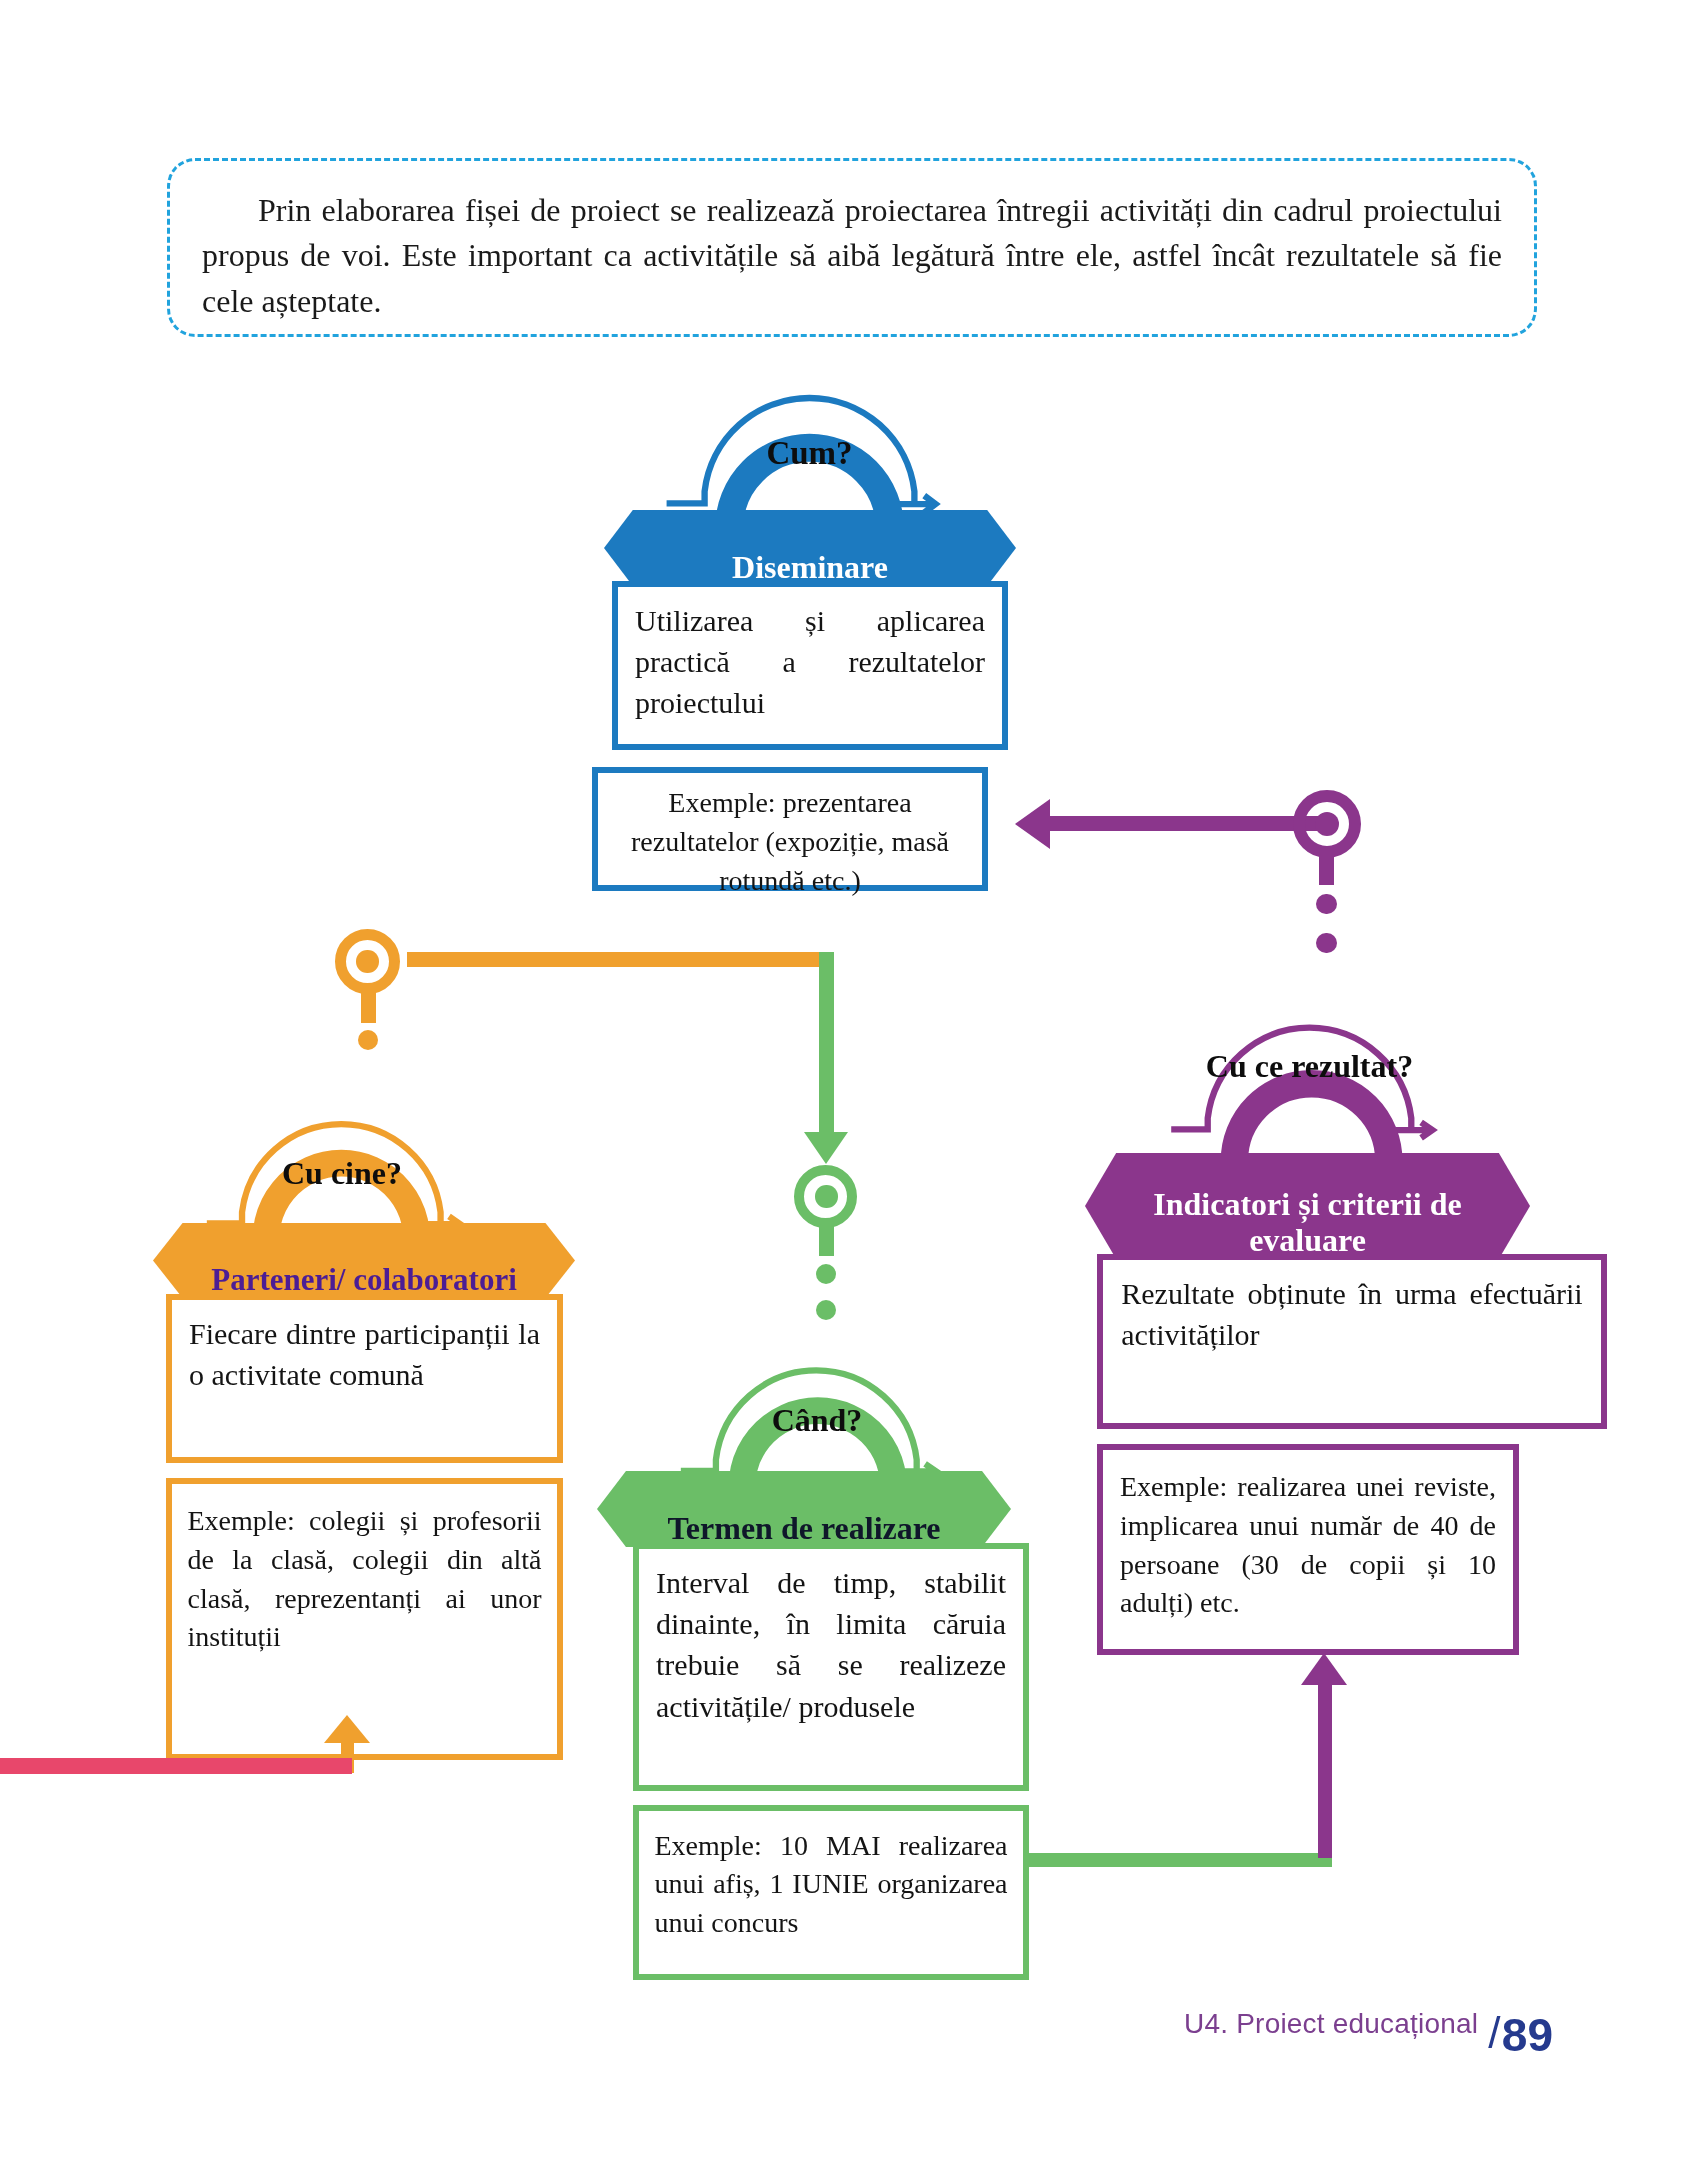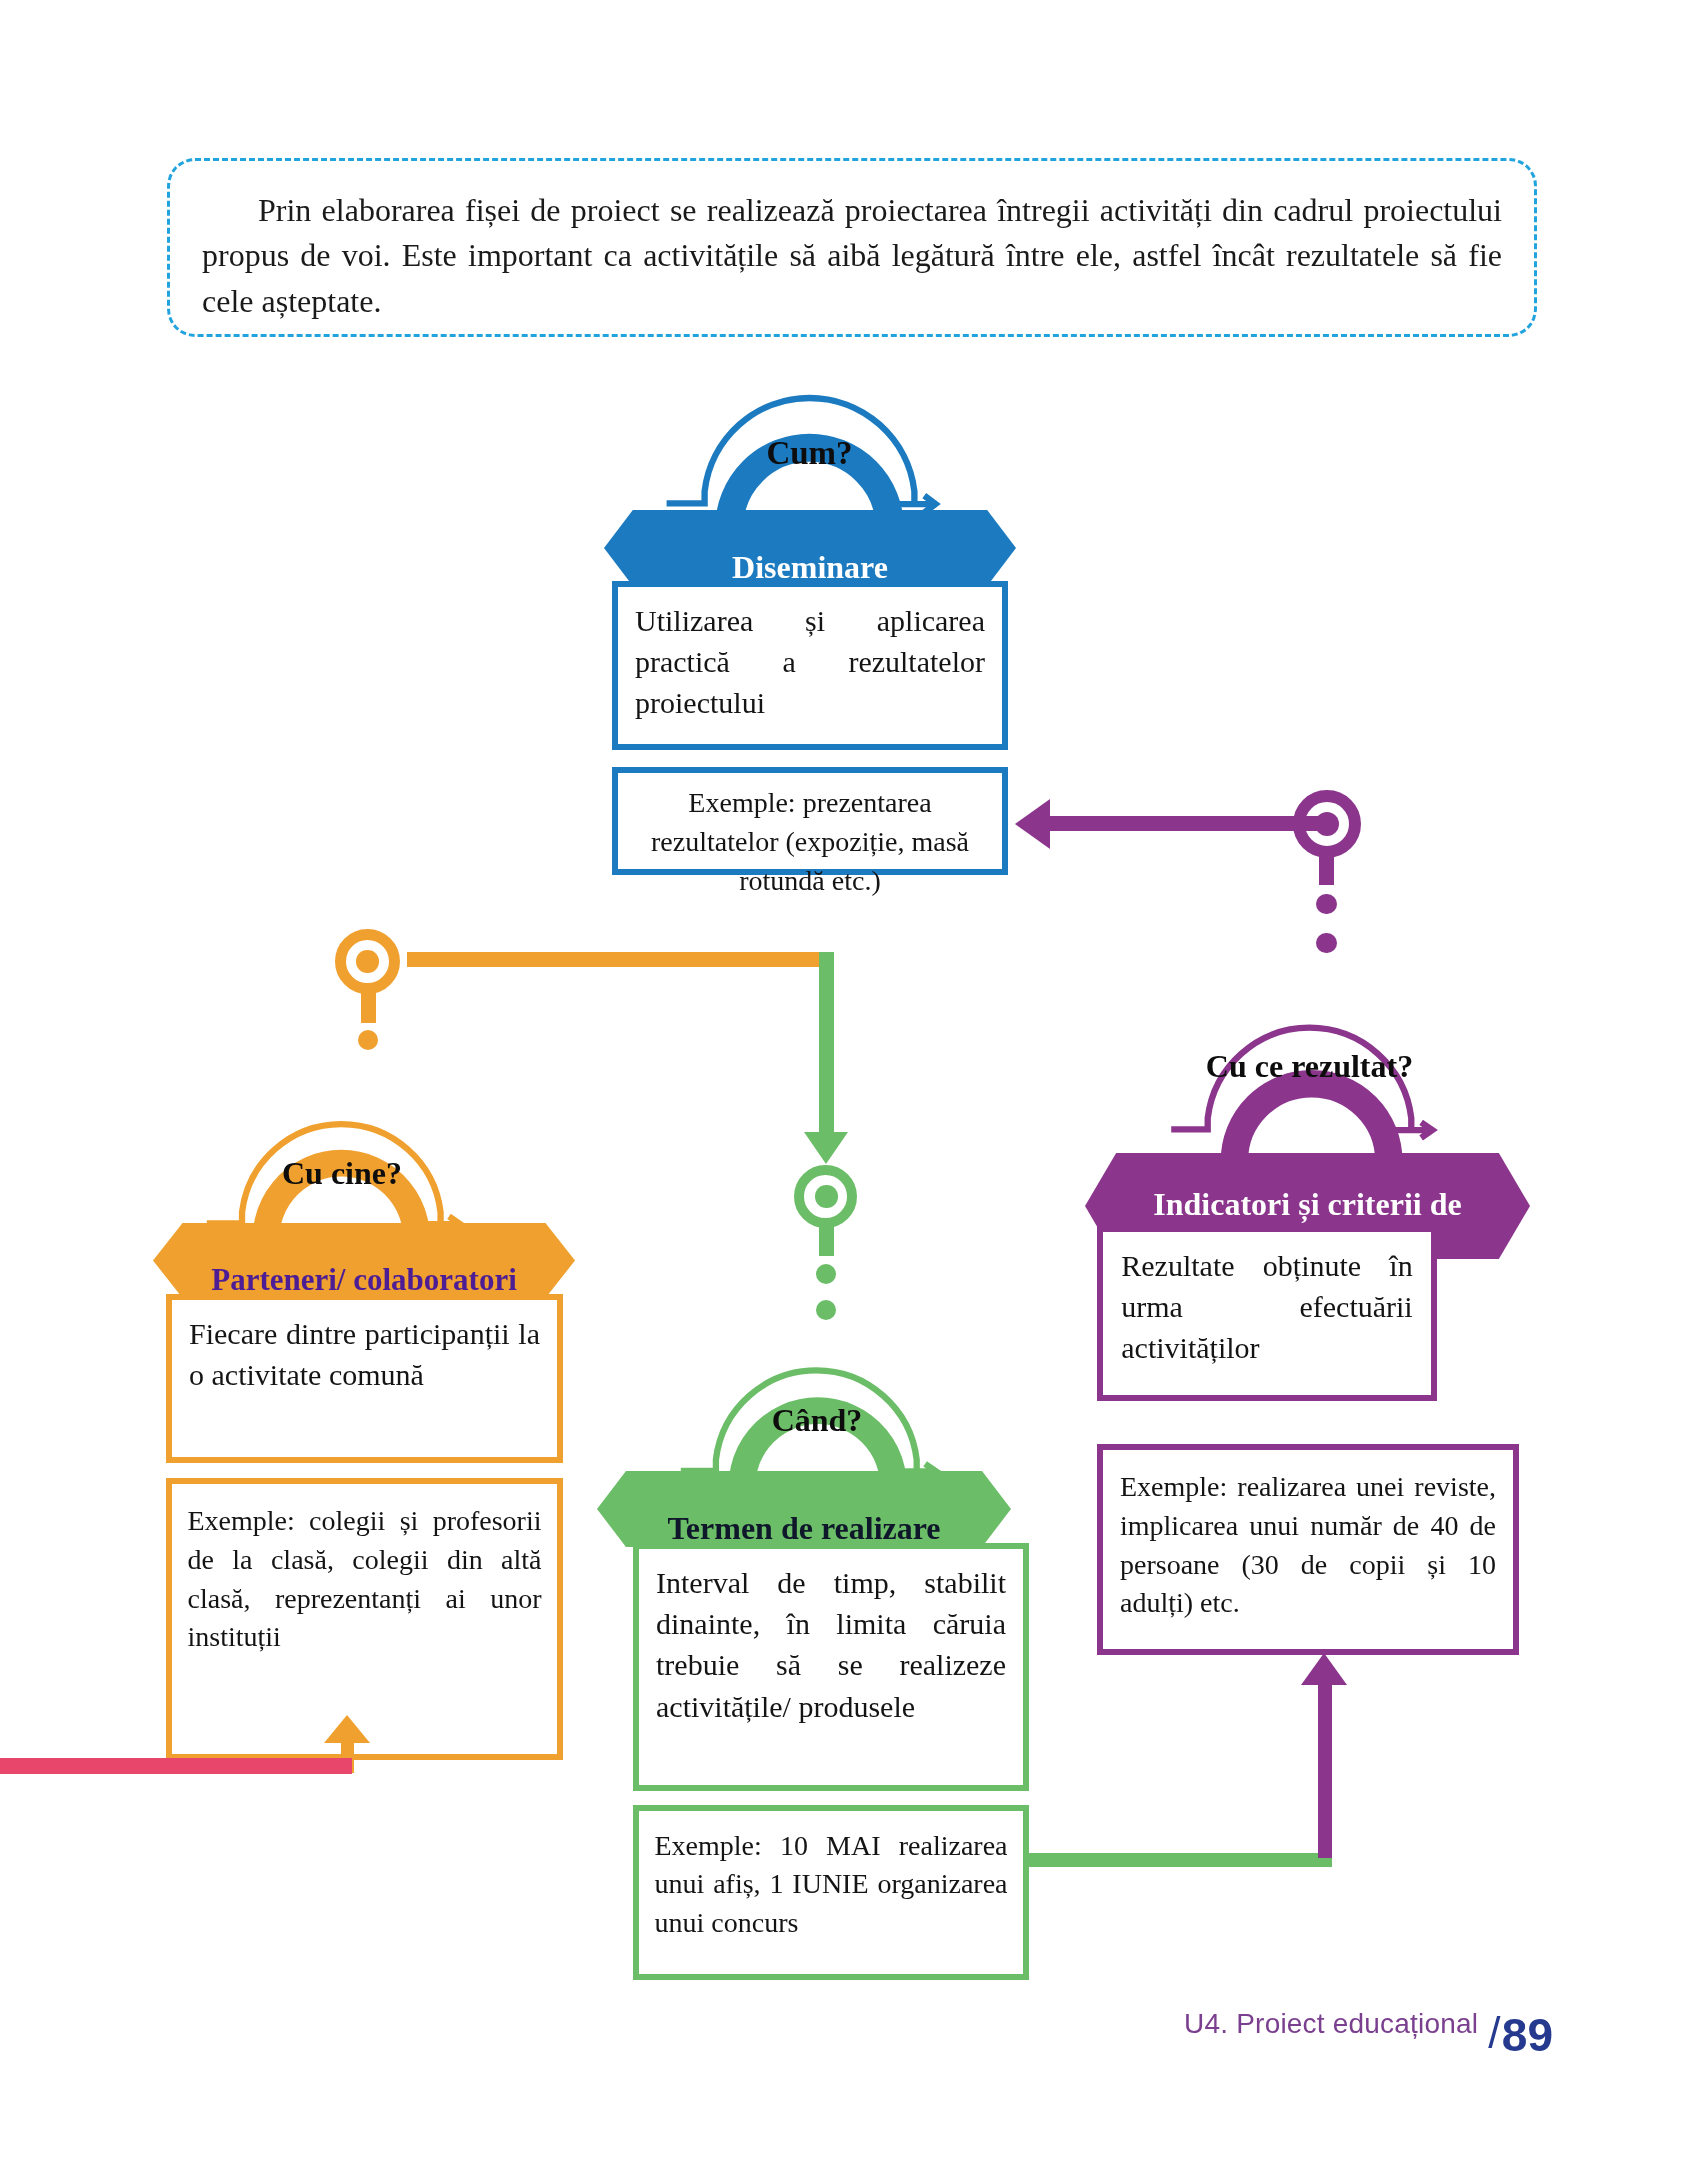--- a/index.html
+++ b/index.html
@@ -160,21 +160,21 @@
     </div>
 
     <div class="banner hexclip" style="left:604px; top:510px; width:412px; height:76px; background:#1C7AC0; color:#ffffff; font-size:32px;">
       <span>Diseminare</span>
     </div>
 
     <div class="bodybox" style="left:612px; top:581px; width:396px; height:169px; border:6.3px solid #1C7AC0; padding:12.7px 17px 0 17px;">
       <div class="txt">Utilizarea și aplicarea practică a rezultatelor proiectului</div>
     </div>
 
-    <div class="exbox" style="left:612px; top:767px; width:396px; height:108px; border:6.3px solid #1C7AC0; padding:11.3px 15.5px 0 15.5px;">
+    <div class="exbox" style="left:592px; top:767px; width:396px; height:124px; border:6.3px solid #1C7AC0; padding:11.3px 15.5px 0 15.5px;">
       <div class="txt center">Exemple: prezentarea rezultatelor (expoziție, masă rotundă etc.)</div>
     </div>
   </div>
 
   <div class="node">
 
     <div class="conn-node" style="left:331px; top:929px; width:77px; height:134px;">
       <div class="ring" style="left:4.2px; top:0px; width:65px; height:65px; border:11.3px solid #F0A02E;"></div>
       <div class="dot" style="left:25px; top:21px; width:22.5px; height:22.5px; background:#F0A02E;"></div>
       <div class="vline" style="left:30px; top:62px; width:15px; height:32px; background:#F0A02E;"></div>
@@ -266,21 +266,21 @@
         <path d="M 338 211 L 384 211 M 374 200 L 390 211 L 374 222" fill="none" stroke="#8B368C" stroke-width="9"></path>
         <path d="M 108 255 A 110 110 0 1 1 328 255" fill="none" stroke="#8B368C" stroke-width="39"></path>
       </svg>
       <div class="qlabel" style="top:67px; font-size:32px; width:303px;">Cu ce rezultat?</div>
     </div>
 
     <div class="banner hexclip" style="left:1085px; top:1153px; width:445px; height:106px; background:#8B368C; color:#ffffff; font-size:32px; padding:0 42px;">
       <span>Indicatori și criterii de evaluare</span>
     </div>
 
-    <div class="bodybox" style="left:1097px; top:1226px; width:340px; height:175px; border:6.3px solid #8B368C; padding:12.7px 18.3px 0 18.3px;">
+    <div class="bodybox" style="left:1097px; top:1254px; width:510px; height:175px; border:6.3px solid #8B368C; padding:12.7px 18.3px 0 18.3px;">
       <div class="txt">Rezultate obținute în urma efectuării activităților</div>
     </div>
 
     <div class="exbox" style="left:1097px; top:1444px; width:422px; height:211px; border:6.3px solid #8B368C; padding:18.3px 17px 0 17px;">
       <div class="txt">Exemple: realizarea unei reviste, implicarea unui număr de 40 de persoane (30 de copii și 10 adulți) etc.</div>
     </div>
 
     <div class="vline" style="left:1318px; top:1682px; width:14px; height:176px; background:#8B368C;"></div>
     <div class="arrowhead" style="left:1301px; top:1653px; border-left:23px solid transparent; border-right:23px solid transparent; border-bottom:32px solid #8B368C;"></div>
   </div>

